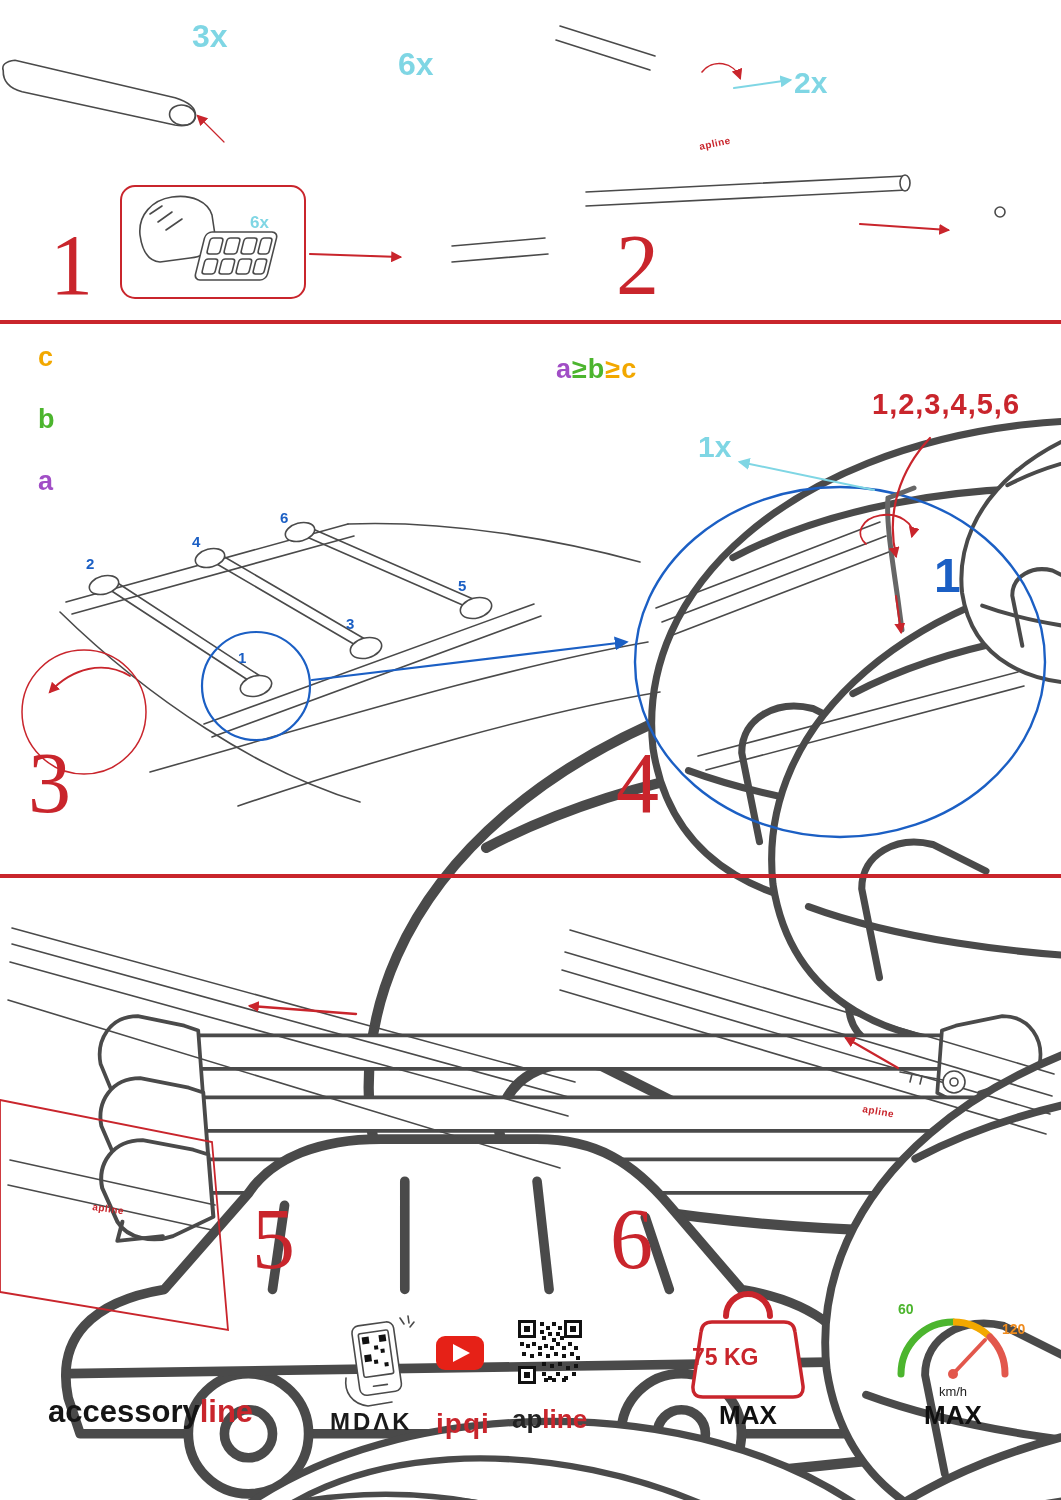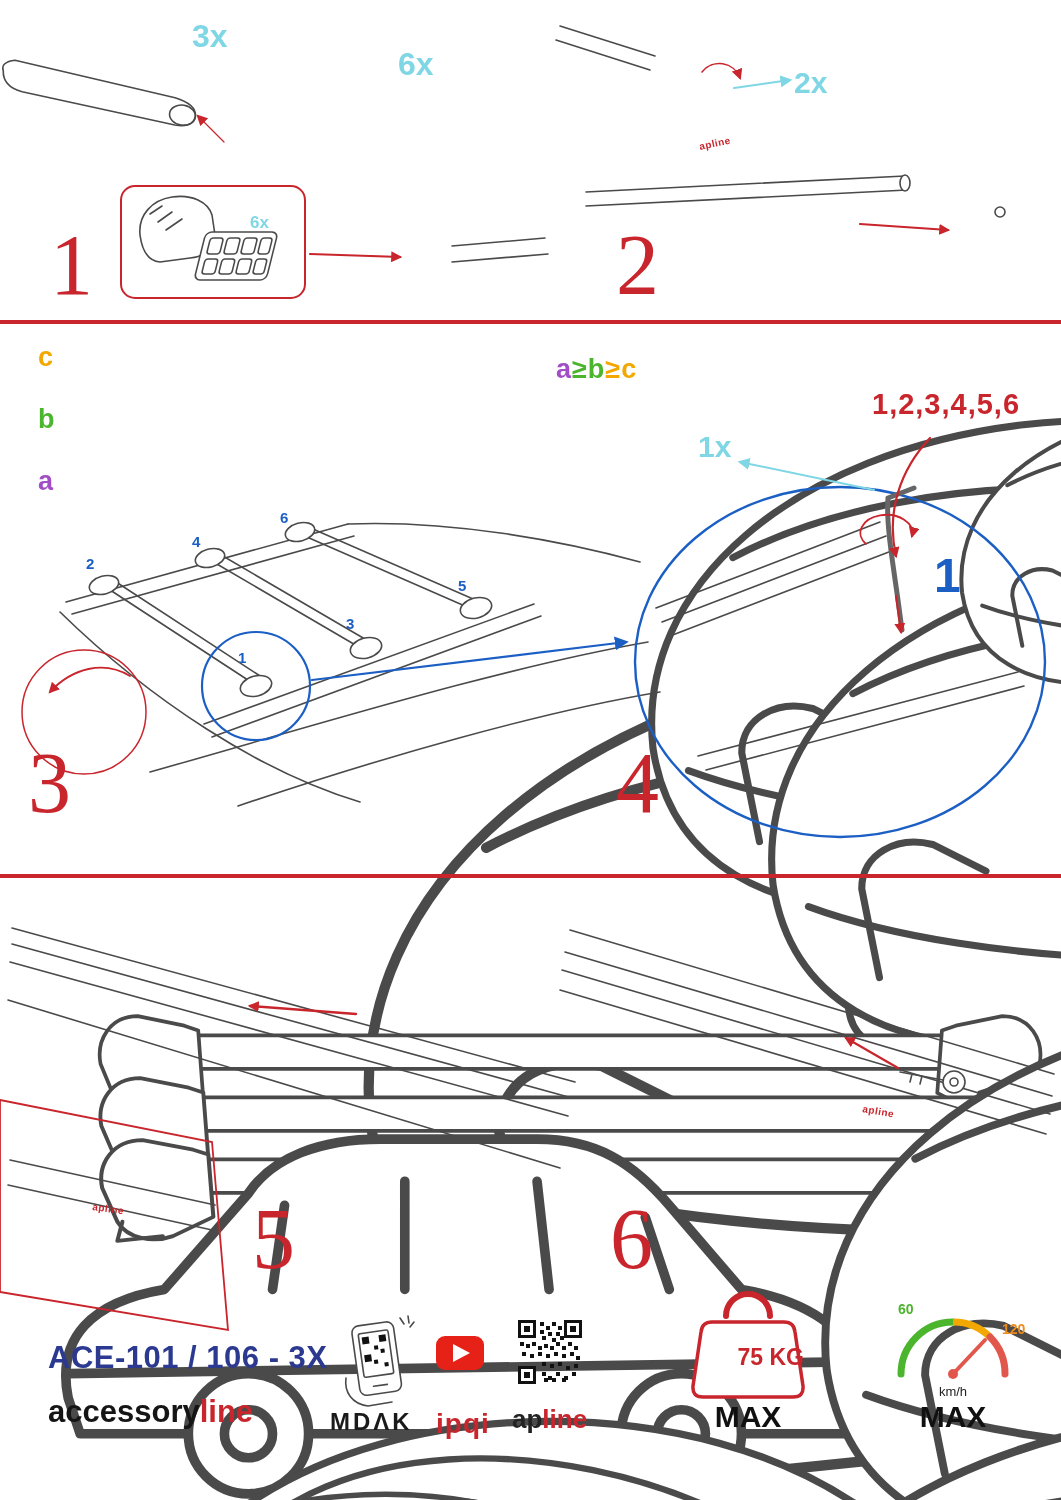--- a/index.html
+++ b/index.html
@@ -18,22 +18,22 @@
   .c-red{color:var(--red,#C9252C)}
   .rule{font-size:27px;font-weight:bold;letter-spacing:1px}
   .sequence{font-size:29px;font-weight:bold;color:var(--red,#C9252C);letter-spacing:1px}
   .big-one{font-size:48px;font-weight:bold;color:var(--blue,#1B5FC4)}
   .divider{position:absolute;left:0;width:100%;height:4px;background:var(--red,#C9252C)}
   .model{font-size:31px;font-weight:bold;color:var(--dark_blue,#2B3990);letter-spacing:.5px}
   .brand{font-size:31px;font-weight:bold;color:#151515}
   .logo-mdak{font-size:24px;font-weight:bold;color:#1a1a1a;letter-spacing:3px}
   .logo-ipqi{font-size:28px;font-weight:bold;color:var(--red,#C9252C);letter-spacing:1px}
   .logo-apline{font-size:26px;font-weight:bold;color:#222}
-  .weight-value{font-size:23px;font-weight:bold;color:var(--red,#C9252C);width:112px;text-align:right}
-  .max-label{font-size:30px;font-weight:bold;color:#101010;text-align:center}
+  .weight-value{font-size:23px;font-weight:bold;color:var(--red,#C9252C);width:112px;text-align:left}
+  .max-label{font-size:26px;font-weight:bold;color:#101010;text-align:center}
   
   .ln{stroke:#4a4a4a;stroke-width:1.6;stroke-linecap:round;stroke-linejoin:round;fill:none}
   .fw{fill:#fff}
   .red-ln{stroke:var(--red,#C9252C);fill:none;stroke-linecap:round}
   .cyan-ln{stroke:var(--cyan,#7FD6E4);fill:none;stroke-linecap:round}
   .blue-ln{stroke:var(--blue,#1B5FC4);fill:none;stroke-linecap:round}
   .mkR{fill:var(--red,#C9252C)} .mkC{fill:var(--cyan,#7FD6E4)} .mkB{fill:var(--blue,#1B5FC4)}
   .wm{font-size:10px;font-weight:bold;fill:var(--red,#C9252C);letter-spacing:.5px}
   text{font-family:"Liberation Sans",sans-serif}
   .t-green{fill:var(--green,#4CB52E);font-size:14px;font-weight:bold}
@@ -280,21 +280,20 @@
   <div class="txt step-num" style="left:28px;top:740px">3</div>
 
   <div class="txt sequence" style="left:872px;top:390px">1,2,3,4,5,6</div>
   <div class="txt qty" style="left:698px;top:432px;font-size:30px">1x</div>
   <div class="txt big-one" style="left:934px;top:552px">1</div>
   <div class="txt step-num" style="left:616px;top:740px">4</div>
 
   <div class="txt step-num" style="left:252px;top:1196px">5</div>
   <div class="txt step-num" style="left:610px;top:1196px">6</div>
 
-  <div class="txt model" style="left:48px;top:1342px">ACE-101 / 106 - 3X</div>
   <div class="txt brand" style="left:48px;top:1396px"><span>accessory</span><span class="c-red">line</span></div>
   <div class="txt logo-mdak" style="left:330px;top:1410px">MDΛK</div>
   <div class="txt logo-ipqi" style="left:436px;top:1410px">ipqi</div>
   <div class="txt logo-apline" style="left:512px;top:1406px"><span>ap</span><span class="c-red">line</span></div>
 
   <div class="txt weight-value" style="left:692px;top:1346px">75 KG</div>
   <div class="txt max-label" style="left:692px;top:1402px;width:112px">MAX</div>
   <div class="txt max-label" style="left:893px;top:1402px;width:120px">MAX</div>
 
 </div>

